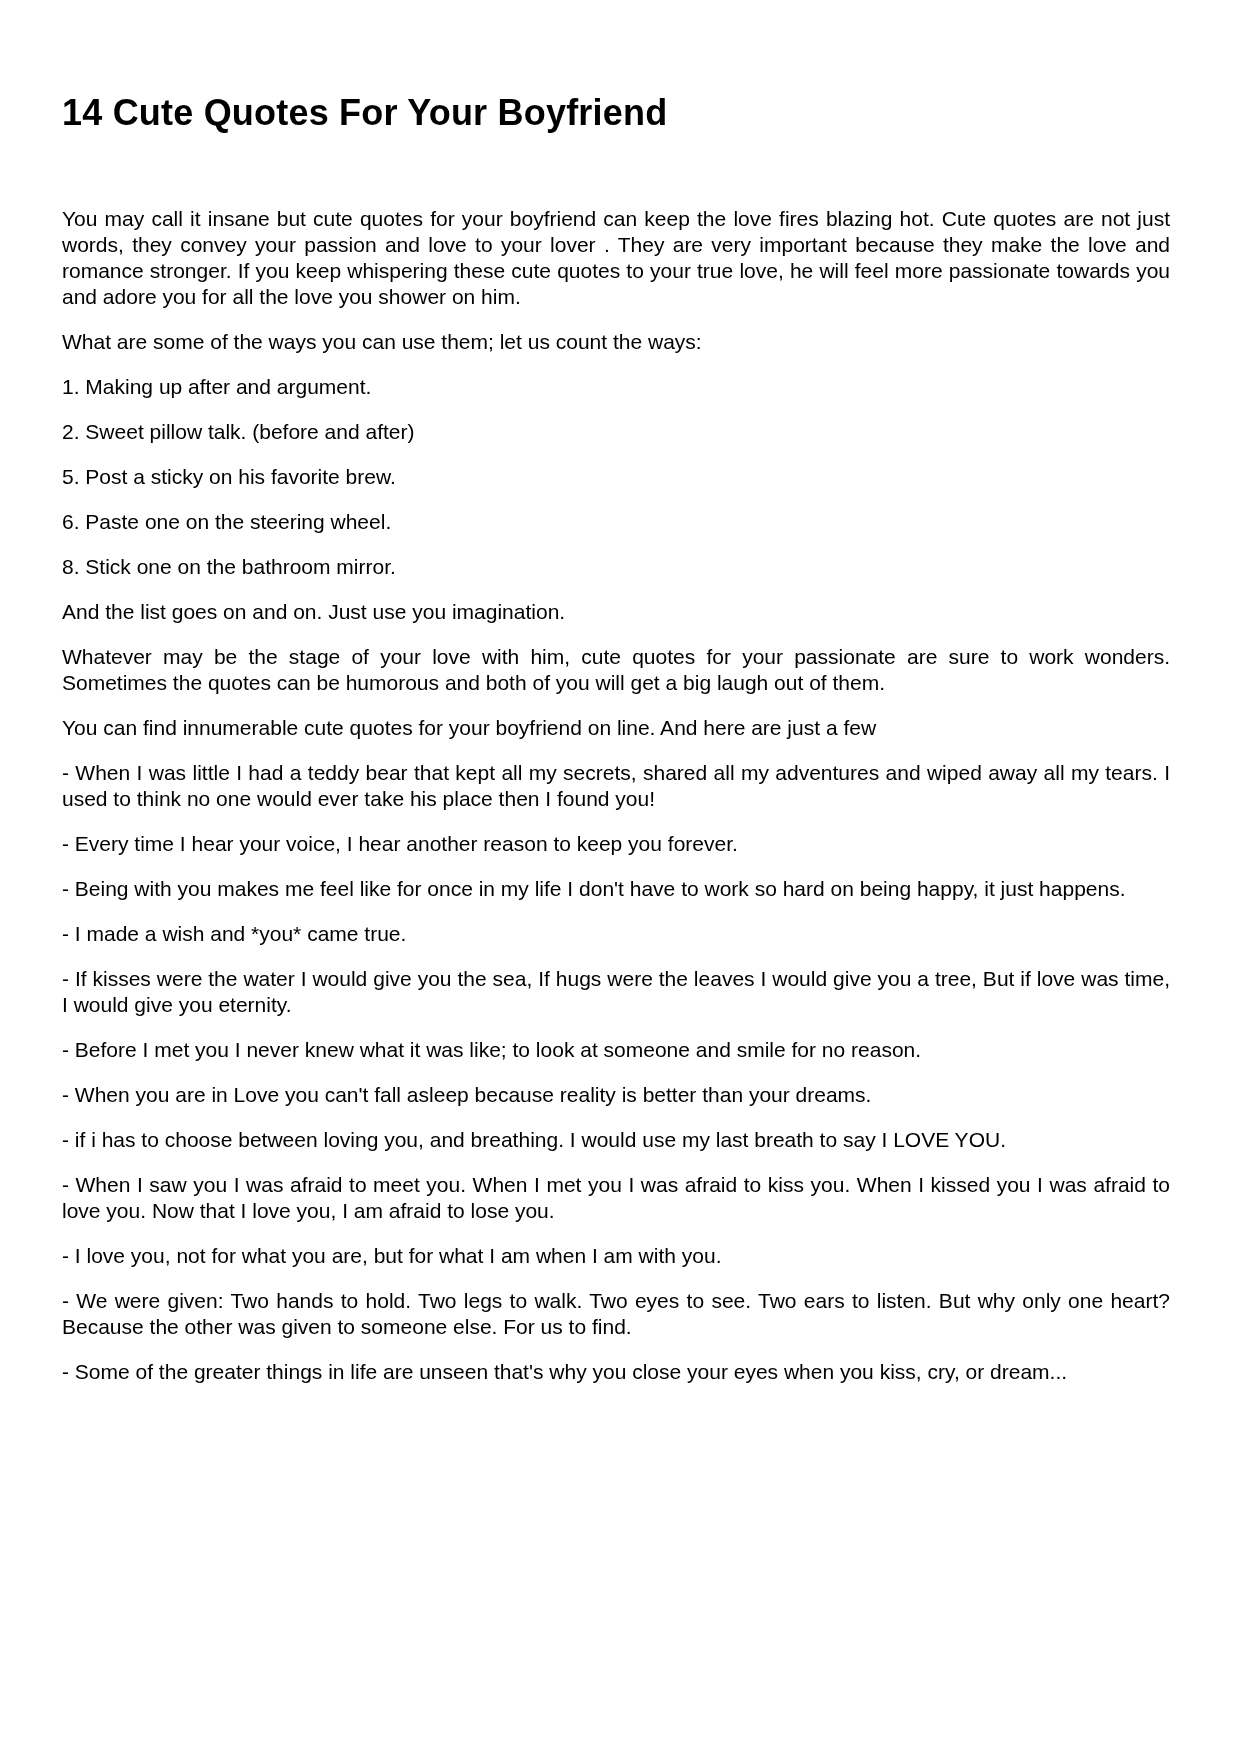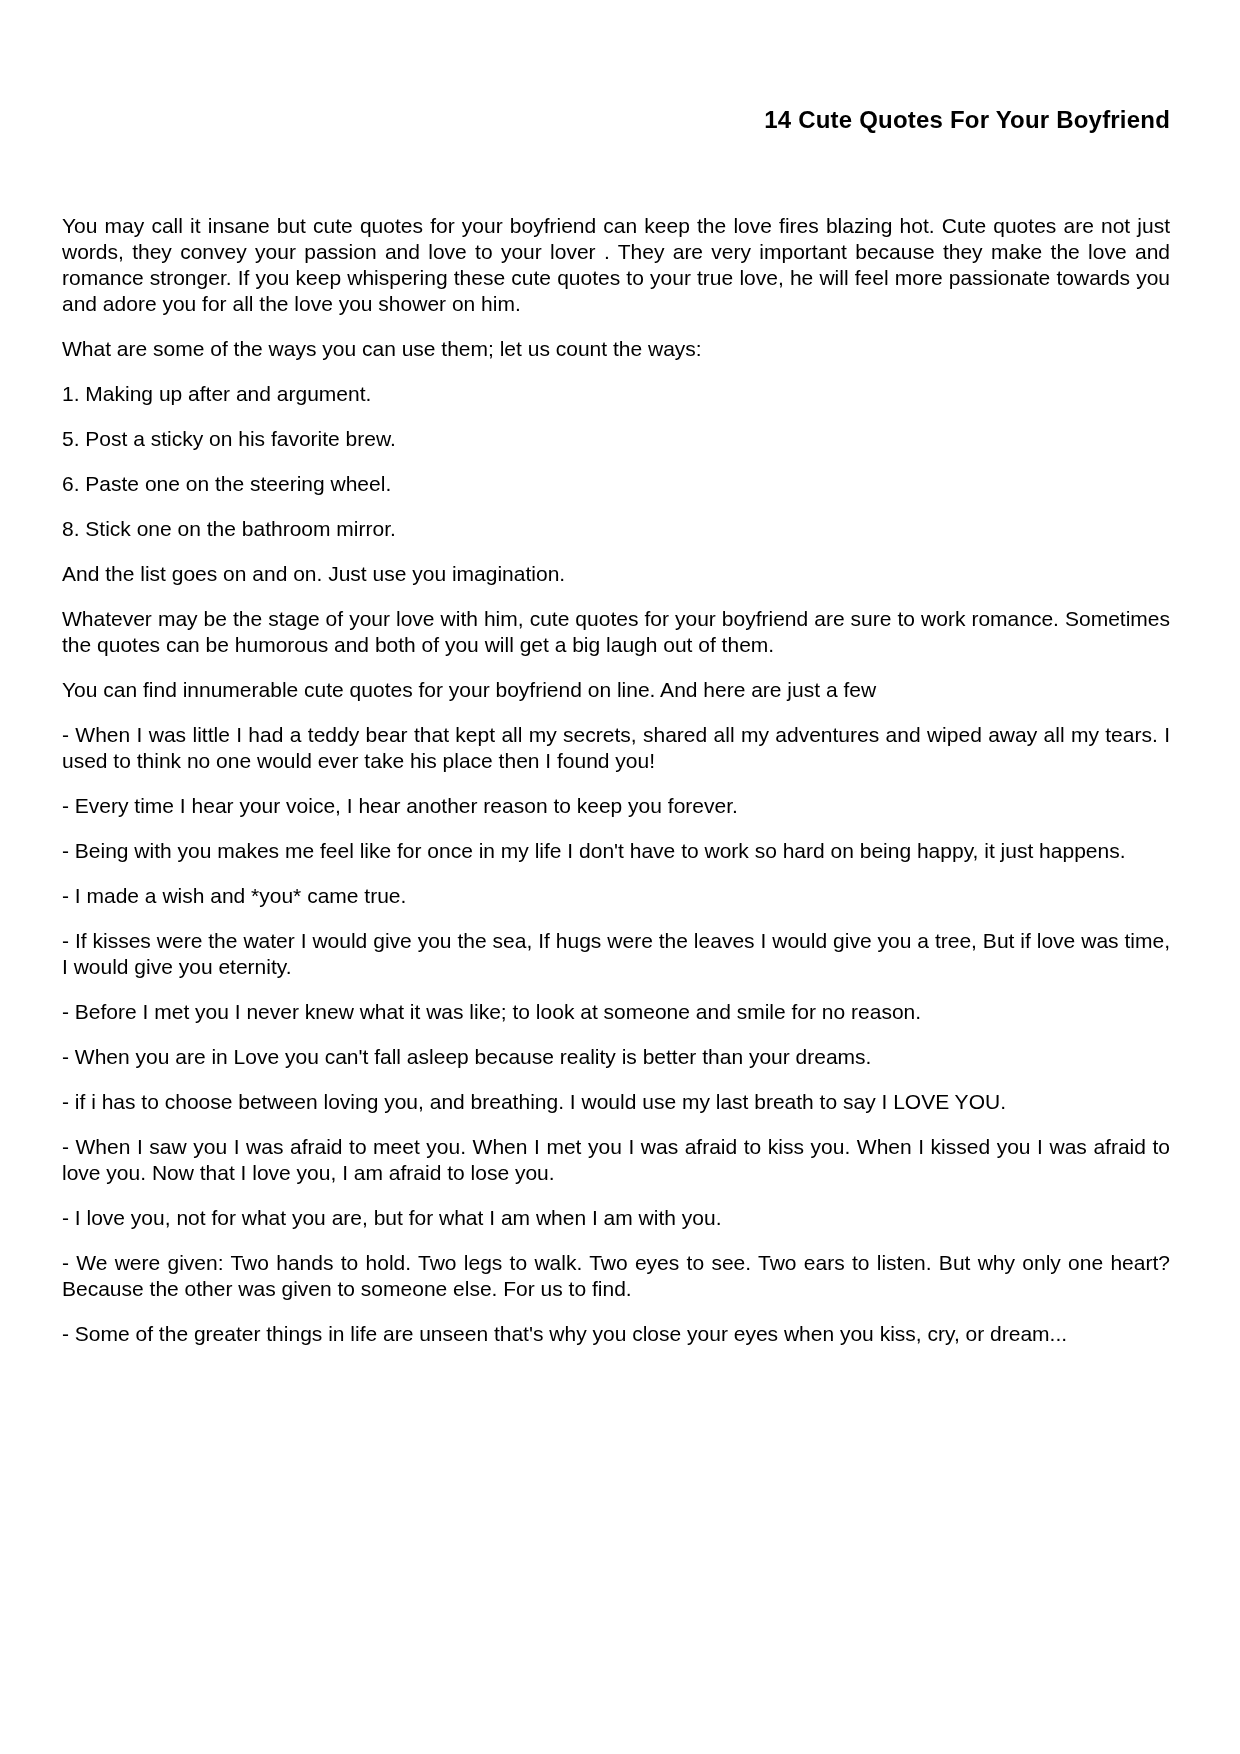--- a/index.html
+++ b/index.html
@@ -11,53 +11,53 @@
     position: relative;
     width: 1240px;
     min-height: 1754px;
     background: #ffffff;
     color: #000000;
     box-sizing: border-box;
     padding: 85px 70px 40px 62px;
     font-family: "Liberation Sans", "DejaVu Sans", sans-serif;
   }
   h1.doc-title {
-    font-size: 24px;
+    font-size: 36px;
     line-height: 38px;
     font-weight: bold;
-    margin: 16px 0 74px 0;
+    margin: 9px 0 74px 0;
     letter-spacing: 0.2px;
-    text-align: right;
   }
   p.body-text {
     font-size: 21px;
     line-height: 26px;
     margin: 12px 0 19px 0;
     text-align: justify;
   }
 </style>
 </head>
 <body>
 
 <div class="page">
 
   <h1 class="doc-title">14 Cute Quotes For Your Boyfriend</h1>
 
   <p class="body-text">You may call it insane but cute quotes for your boyfriend can keep the love fires blazing hot. Cute quotes are not just words, they convey your passion and love to your lover . They are very important because they make the love and romance stronger. If you keep whispering these cute quotes to your true love, he will feel more passionate towards you and adore you for all the love you shower on him.</p>
 
   <p class="body-text">What are some of the ways you can use them; let us count the ways:</p>
 
   <p class="body-text">1. Making up after and argument.</p>
+  <p class="body-text">2. Sweet pillow talk. (before and after)</p>
   <p class="body-text">5. Post a sticky on his favorite brew.</p>
   <p class="body-text">6. Paste one on the steering wheel.</p>
   <p class="body-text">8. Stick one on the bathroom mirror.</p>
 
   <p class="body-text">And the list goes on and on. Just use you imagination.</p>
 
-  <p class="body-text">Whatever may be the stage of your love with him, cute quotes for your boyfriend are sure to work romance. Sometimes the quotes can be humorous and both of you will get a big laugh out of them.</p>
+  <p class="body-text">Whatever may be the stage of your love with him, cute quotes for your passionate are sure to work wonders. Sometimes the quotes can be humorous and both of you will get a big laugh out of them.</p>
 
   <p class="body-text">You can find innumerable cute quotes for your boyfriend on line. And here are just a few</p>
 
   <p class="body-text">- When I was little I had a teddy bear that kept all my secrets, shared all my adventures and wiped away all my tears. I used to think no one would ever take his place then I found you!</p>
   <p class="body-text">- Every time I hear your voice, I hear another reason to keep you forever.</p>
   <p class="body-text">- Being with you makes me feel like for once in my life I don't have to work so hard on being happy, it just happens.</p>
   <p class="body-text">- I made a wish and *you* came true.</p>
   <p class="body-text">- If kisses were the water I would give you the sea, If hugs were the leaves I would give you a tree, But if love was time, I would give you eternity.</p>
   <p class="body-text">- Before I met you I never knew what it was like; to look at someone and smile for no reason.</p>
   <p class="body-text">- When you are in Love you can't fall asleep because reality is better than your dreams.</p>

